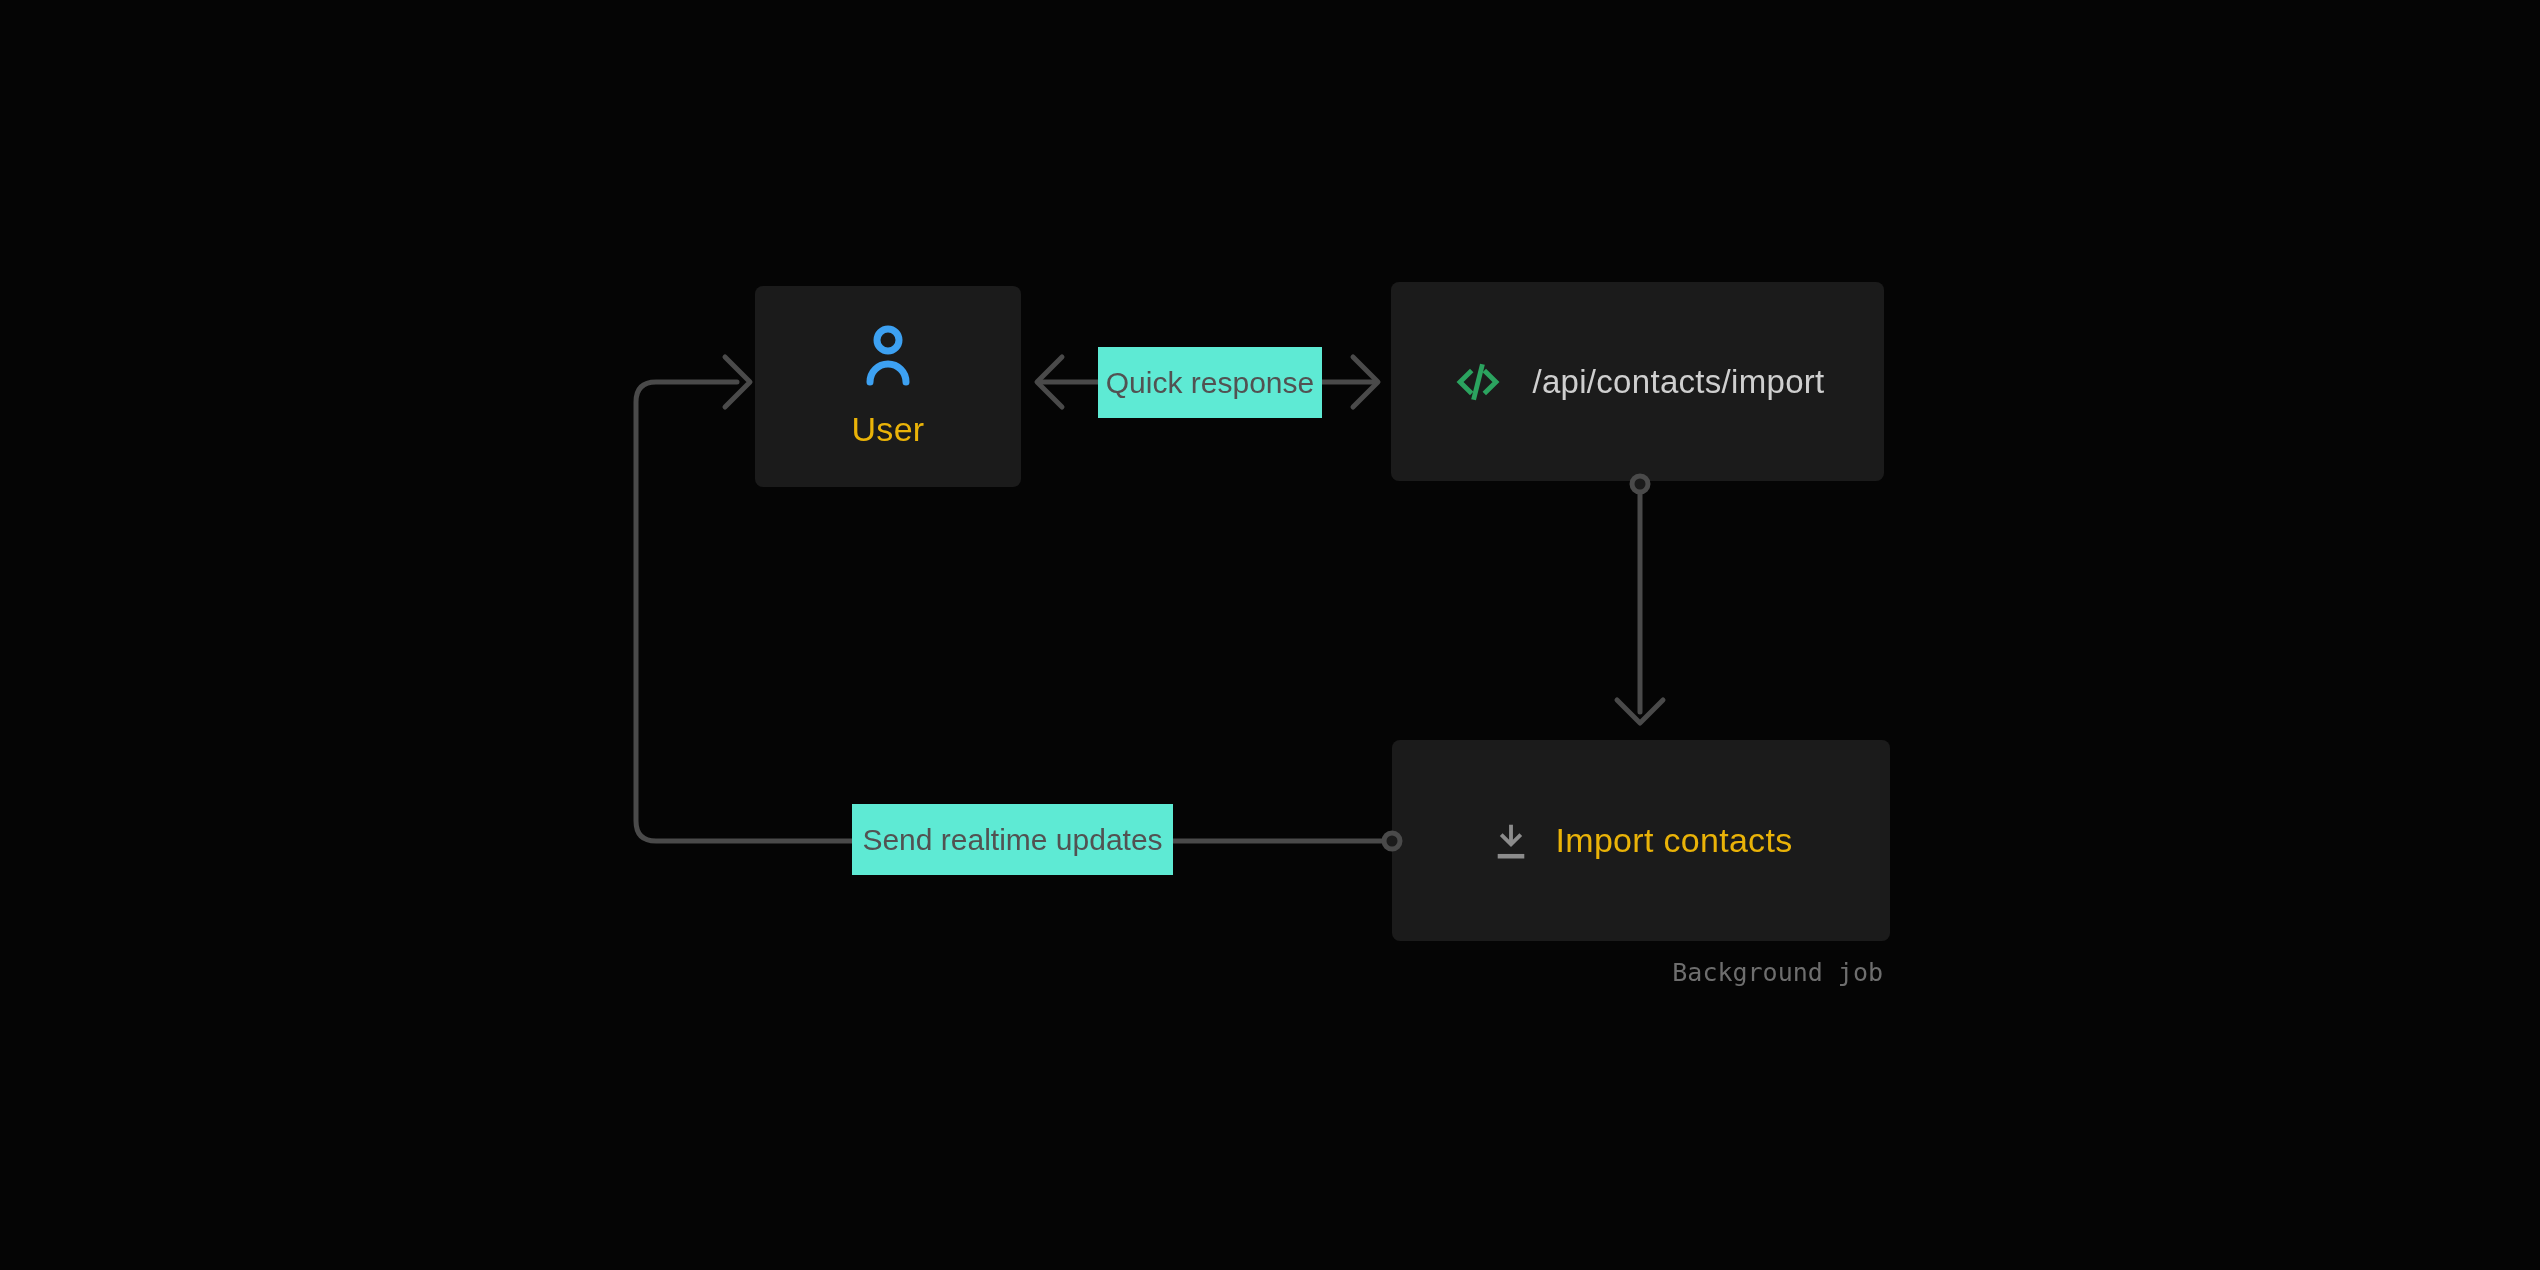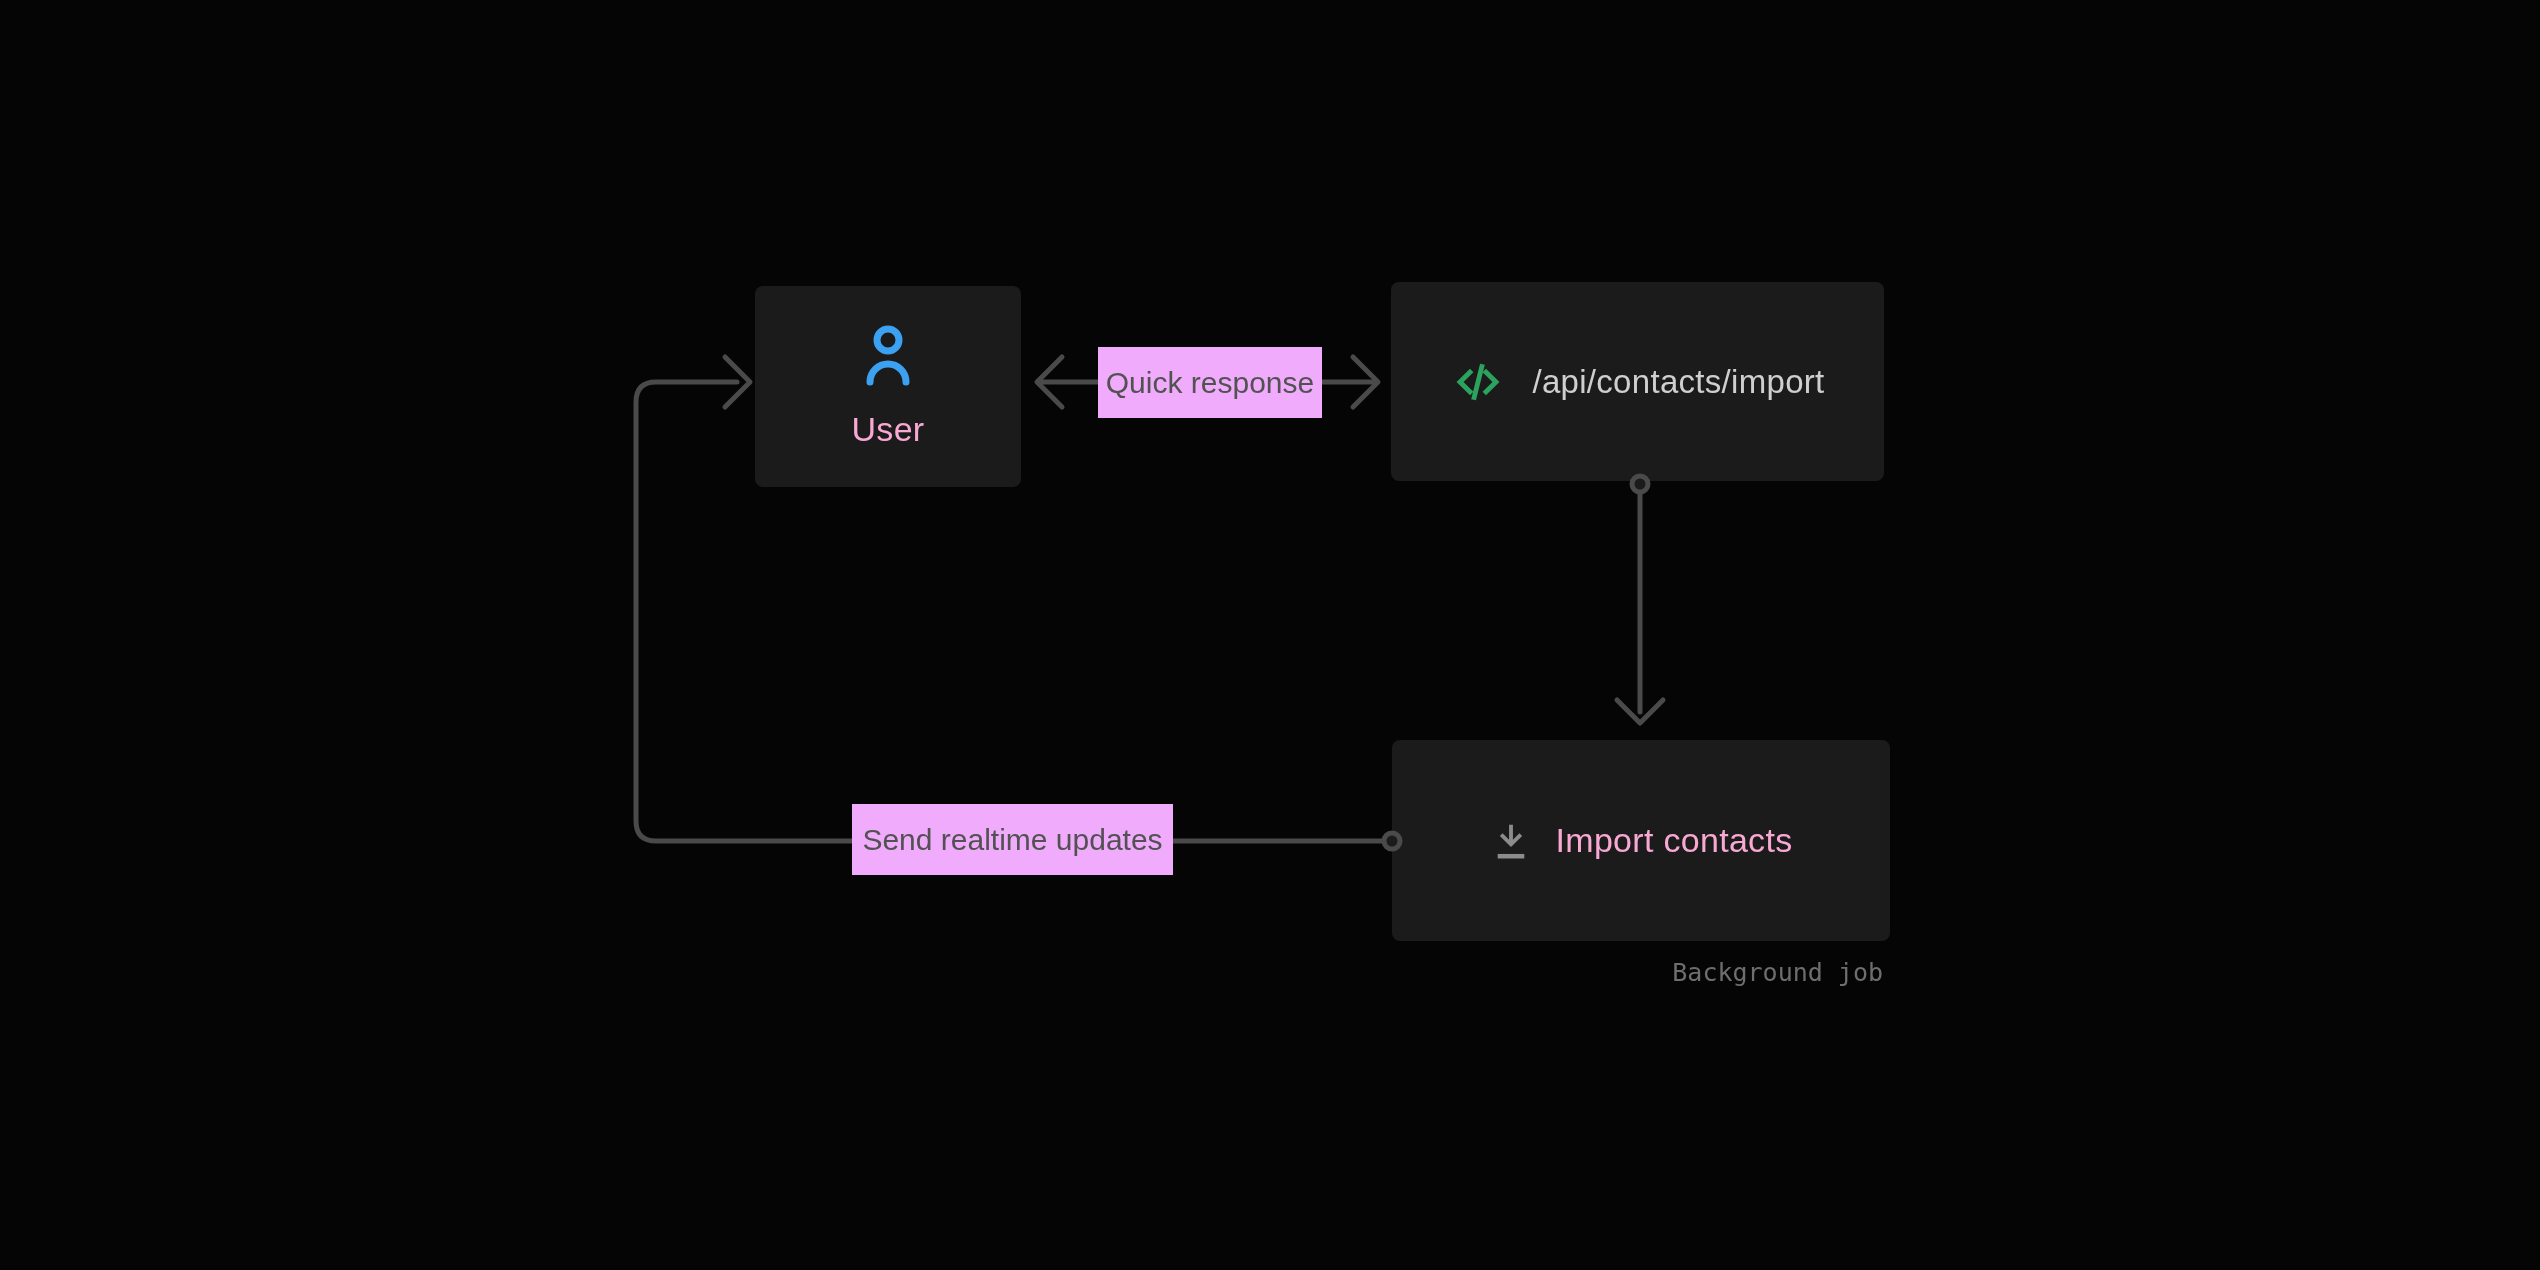--- a/index.html
+++ b/index.html
@@ -56,35 +56,35 @@
     flex-direction: row;
     gap: 26px;
   }
   .node-job {
     left: 1392px; top: 740px;
     width: 498px; height: 201px;
     flex-direction: row;
     gap: 24px;
   }
   .node-title {
-    color: #f9a8d4;
+    color: #eab308;
     font-size: 34px;
     letter-spacing: 0.3px;
     white-space: nowrap;
   }
   .node-title-api {
     color: #cfcfcf;
     font-size: 33px;
     letter-spacing: 0.3px;
     white-space: nowrap;
   }
   .edge-label {
     position: absolute;
     z-index: 3;
-    background: #f0abfc;
+    background: #5eead4;
     color: #525252;
     font-size: 30px;
     display: flex;
     align-items: center;
     justify-content: center;
     white-space: nowrap;
   }
   .edge-label-quick   { left: 1098px; top: 347px; width: 224px; height: 71px; }
   .edge-label-trigger { left: 1480px; top: 564px; width: 320px; height: 70px; }
   .edge-label-send    { left: 852px;  top: 804px; width: 321px; height: 71px; }

